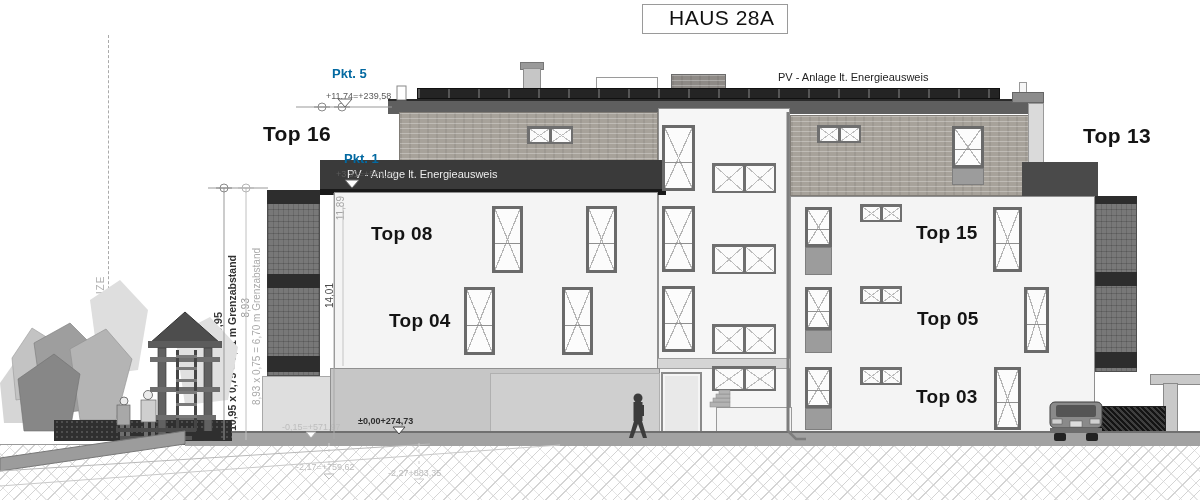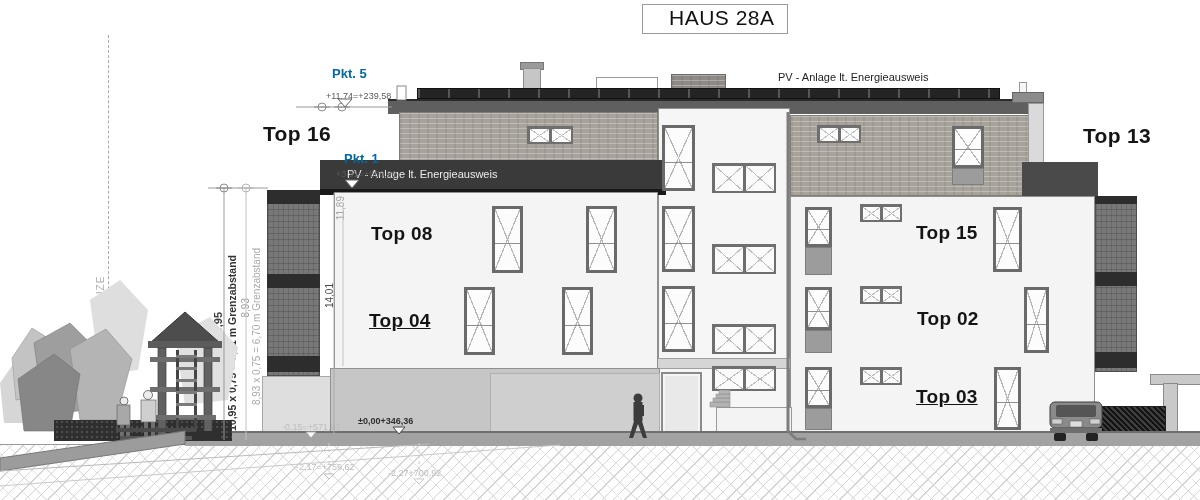--- a/index.html
+++ b/index.html
@@ -85,21 +85,21 @@
     <span style="position:absolute;left:27px;top:8px;">PV - Anlage lt. Energieausweis</span>
   </div>
   <div class="abs" style="left:320px;top:189px;width:346px;height:6px;background:#191919;"></div>
 
   <div class="wall" style="left:334px;top:192px;width:324px;height:180px;"></div>
   <div class="win tall" style="left:492px;top:206px;width:31px;height:67px;"></div>
   <div class="win tall" style="left:586px;top:206px;width:31px;height:67px;"></div>
   <div class="win tall" style="left:464px;top:287px;width:31px;height:68px;"></div>
   <div class="win tall" style="left:562px;top:287px;width:31px;height:68px;"></div>
   <div class="unit" style="left:371px;top:223px;">Top 08</div>
-  <div class="unit" style="left:369px;top:310px;text-decoration:underline;">Top 04</div>
+  <div class="unit" style="left:389px;top:310px;">Top 04</div>
 
   <div class="win tall" style="left:662px;top:125px;width:33px;height:66px;"></div>
   <div class="win tall" style="left:662px;top:206px;width:33px;height:66px;"></div>
   <div class="win tall" style="left:662px;top:286px;width:33px;height:66px;"></div>
   <div class="pairframe" style="left:712px;top:163px;width:64px;height:30px;">
       <div class="cell"></div>
       <div class="cell"></div>
     </div>
   <div class="pairframe" style="left:712px;top:244px;width:64px;height:30px;">
       <div class="cell"></div>
@@ -127,55 +127,55 @@
   <div class="win tall" style="left:993px;top:207px;width:29px;height:65px;"></div>
   <div class="unit" style="left:916px;top:222px;">Top 15</div>
 
   <div class="win tall" style="left:805px;top:287px;width:27px;height:43px;"></div>
   <div class="panel" style="left:805px;top:330px;width:27px;height:23px;"></div>
   <div class="pairframe" style="left:860px;top:286px;width:42px;height:18px;">
       <div class="cell"></div>
       <div class="cell"></div>
     </div>
   <div class="win tall" style="left:1024px;top:287px;width:25px;height:66px;"></div>
-  <div class="unit" style="left:917px;top:308px;">Top 02</div>
+  <div class="unit" style="left:917px;top:308px;">Top 05</div>
 
   <div class="win tall" style="left:805px;top:367px;width:27px;height:41px;"></div>
   <div class="panel" style="left:805px;top:408px;width:27px;height:22px;"></div>
   <div class="pairframe" style="left:860px;top:367px;width:42px;height:18px;">
       <div class="cell"></div>
       <div class="cell"></div>
     </div>
   <div class="win tall" style="left:994px;top:367px;width:27px;height:63px;"></div>
-  <div class="unit" style="left:916px;top:386px;text-decoration:underline;">Top 03</div>
+  <div class="unit" style="left:916px;top:386px;">Top 03</div>
 
   <div class="brickside" style="left:267px;top:190px;width:53px;height:186px;"></div>
   <div class="band" style="left:267px;top:190px;width:53px;height:14px;"></div>
   <div class="band" style="left:267px;top:274px;width:53px;height:14px;"></div>
   <div class="band" style="left:267px;top:356px;width:53px;height:16px;"></div>
   <div class="brickside" style="left:1095px;top:196px;width:42px;height:176px;"></div>
   <div class="band" style="left:1095px;top:196px;width:42px;height:8px;"></div>
   <div class="band" style="left:1095px;top:272px;width:42px;height:14px;"></div>
   <div class="band" style="left:1095px;top:352px;width:42px;height:16px;"></div>
 
   <div class="abs" style="left:262px;top:376px;width:70px;height:64px;background:#dedede;border:1px solid #a8a8a8;"></div>
   <div class="abs" style="left:330px;top:368px;width:328px;height:72px;background:#c6c6c6;border:1px solid #909090;"></div>
   <div class="abs" style="left:490px;top:373px;width:168px;height:67px;background:#cfcfcf;border:1px solid #b0b0b0;"></div>
   <div class="abs" style="left:716px;top:407px;width:74px;height:26px;background:#f3f3f3;border:1px solid #9a9a9a;"></div>
-  <div class="elev" style="left:358px;top:416px;color:#2e2e2e;font-weight:700;">±0,00+346,36</div>
+  <div class="elev" style="left:358px;top:416px;color:#2e2e2e;font-weight:700;">±0,00+274,73</div>
   <div class="elev faint" style="left:282px;top:422px;">-0,15=+571,97</div>
 
   <div class="abs" style="left:1150px;top:374px;width:50px;height:9px;background:#c9c9c9;border:1px solid #8a8a8a;"></div>
   <div class="abs" style="left:1163px;top:383px;width:13px;height:60px;background:#c9c9c9;border:1px solid #8a8a8a;"></div>
   <div class="hedge" style="left:1098px;top:406px;width:68px;height:28px;"></div>
 
   <div class="abs" style="left:185px;top:431px;width:1015px;height:13px;background:#a2a2a2;border-top:2px solid #707070;"></div>
 
   <div class="elev faint" style="left:296px;top:462px;">-2,17=+759,62</div>
-  <div class="elev faint" style="left:388px;top:468px;">-2,27+700,92</div>
+  <div class="elev faint" style="left:388px;top:468px;">-2,27+883,35</div>
 
   <div class="abs" style="left:108px;top:35px;width:0;height:405px;border-left:1px dashed #aaa;"></div>
   <div class="vtext" style="left:95px;top:235px;height:130px;color:#b0b0b0;letter-spacing:1px;">GRUNDGRENZE</div>
 
   <div class="vtext" style="left:212px;top:312px;font-size:11px;color:#3d3d3d;font-weight:600;">10,95</div>
   <div class="vtext" style="left:226px;top:255px;font-size:10.5px;color:#333;font-weight:600;">10,95 x 0,75 = 8,21 m Grenzabstand</div>
   <div class="vtext" style="left:240px;top:298px;color:#9b9b9b;">8,93</div>
   <div class="vtext" style="left:251px;top:248px;color:#a9a9a9;">8,93 x 0,75 = 6,70 m Grenzabstand</div>
   <div class="vtext" style="left:324px;top:283px;color:#4a4a4a;">14,01</div>
   <div class="vtext" style="left:335px;top:196px;color:#a5a5a5;">11,89</div>

